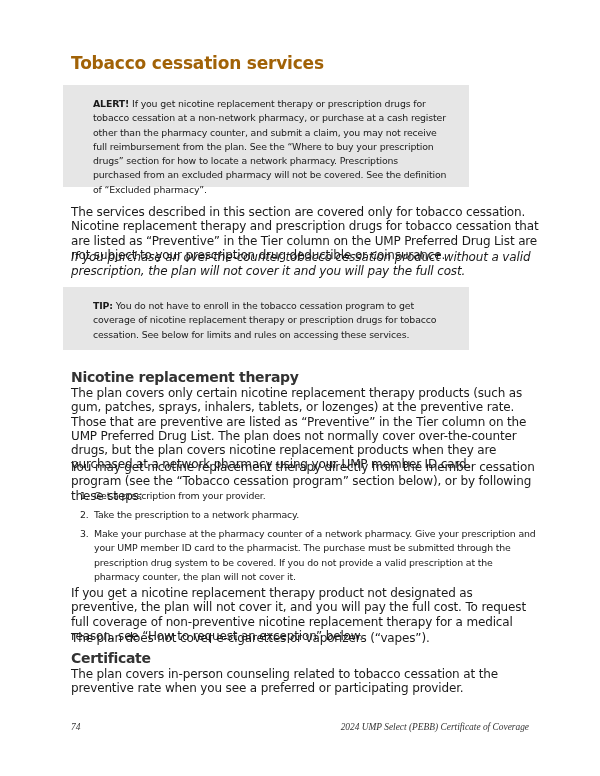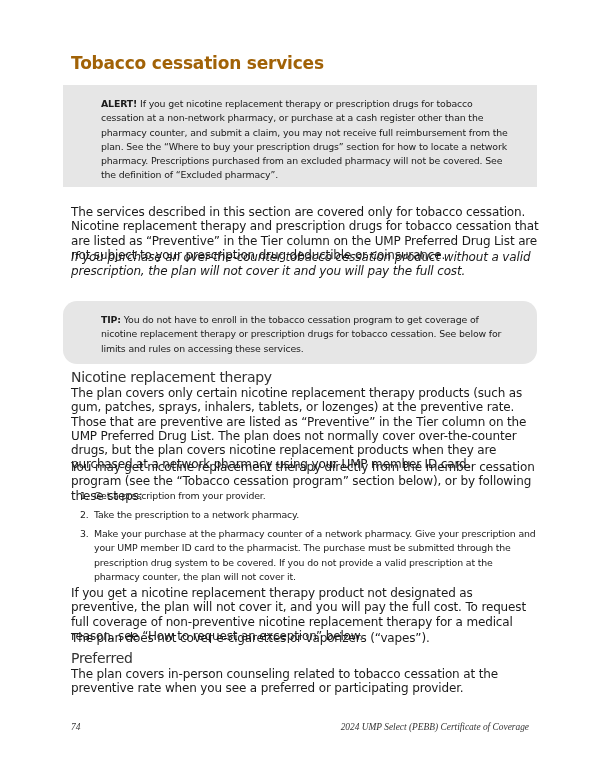--- a/index.html
+++ b/index.html
@@ -6,33 +6,33 @@
     body {
       width: 600px; height: 776px; position: relative; overflow: hidden;
       font-family: "DejaVu Sans", sans-serif; color: #1a1a1a;
     }
     h1 {
       position: absolute; left: 71px; top: 53px; margin: 0;
       font-family: "DejaVu Sans", sans-serif; font-weight: bold;
       font-size: 17px; letter-spacing: -0.2px; color: #a16207;
     }
     .box {
-      position: absolute; left: 63px; width: 474px; background: #e6e6e6;
-      box-sizing: border-box; padding: 0 22px 0 38px;
+      position: absolute; left: 63px; width: 406px; background: #e6e6e6;
+      box-sizing: border-box; padding: 0 22px 0 30px;
     }
     .box p { margin: 0; font-size: 9.4px; line-height: 14.3px; letter-spacing: -0.15px; }
     .box b { font-weight: bold; }
     #alert { top: 85px; height: 102px; padding-top: 12px; }
-    #tip { top: 301px; height: 63px; padding-top: 12px; border-radius: 14px; }
+    #tip { top: 287px; height: 63px; padding-top: 12px; }
     .txt {
       position: absolute; left: 71px; width: 470px; margin: 0;
       font-size: 12px; line-height: 14.3px; letter-spacing: -0.15px;
     }
     h2 {
-      position: absolute; left: 71px; margin: 0; font-weight: normal;
+      position: absolute; left: 71px; margin: 0; font-weight: bold;
       font-family: "DejaVu Sans", sans-serif; font-size: 14px; color: #333;
       letter-spacing: -0.3px;
     }
     ol { position: absolute; left: 71px; width: 466px; margin: 0; padding: 0; list-style: none; }
     ol li { position: absolute; left: 0; width: 466px; font-size: 9.4px; line-height: 14.3px; letter-spacing: -0.15px; }
     ol li .num { position: absolute; left: 9px; }
     ol li .body { display: block; margin-left: 23px; }
     .footer {
       position: absolute; top: 722px; font-size: 9.4px; font-style: italic; color: #333; font-family: Liberation Serif, serif;
     }
@@ -68,17 +68,17 @@
     </li>
   <li style="top:527px;">
       <span class="num">3.</span>
       <span class="body">Make your purchase at the pharmacy counter of a network pharmacy. Give your prescription and your UMP member ID card to the pharmacist. The purchase must be submitted through the prescription drug system to be covered. If you do not provide a valid prescription at the pharmacy counter, the plan will not cover it.</span>
     </li>
 </ol>
 
 <p class="txt" style="top:586px;">If you get a nicotine replacement therapy product not designated as preventive, the plan will not cover it, and you will pay the full cost. To request full coverage of non-preventive nicotine replacement therapy for a medical reason, see “How to request an exception” below.</p>
 <p class="txt" style="top:631px;">The plan does not cover e-cigarettes or vaporizers (“vapes”).</p>
 
-<h2 style="top:650px;">Preferred</h2>
+<h2 style="top:650px;">Certificate</h2>
 <p class="txt" style="top:667px;">The plan covers in-person counseling related to tobacco cessation at the preventive rate when you see a preferred or participating provider.</p>
 
 <div class="footer" style="left:71px;">74</div>
 <div class="footer" style="right:71px;">2024 UMP Select (PEBB) Certificate of Coverage</div>
 
 </body></html>

